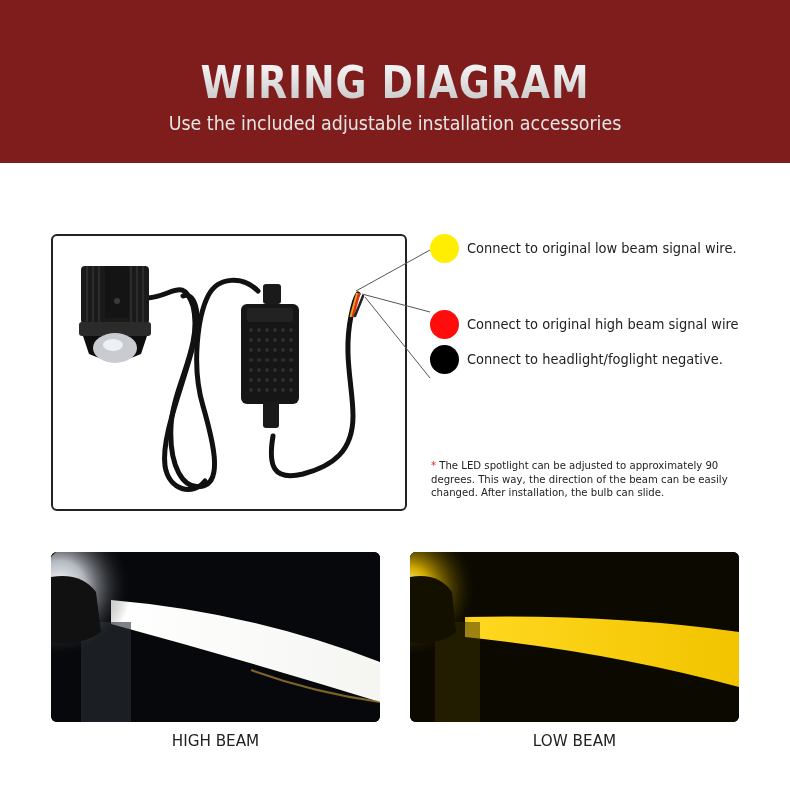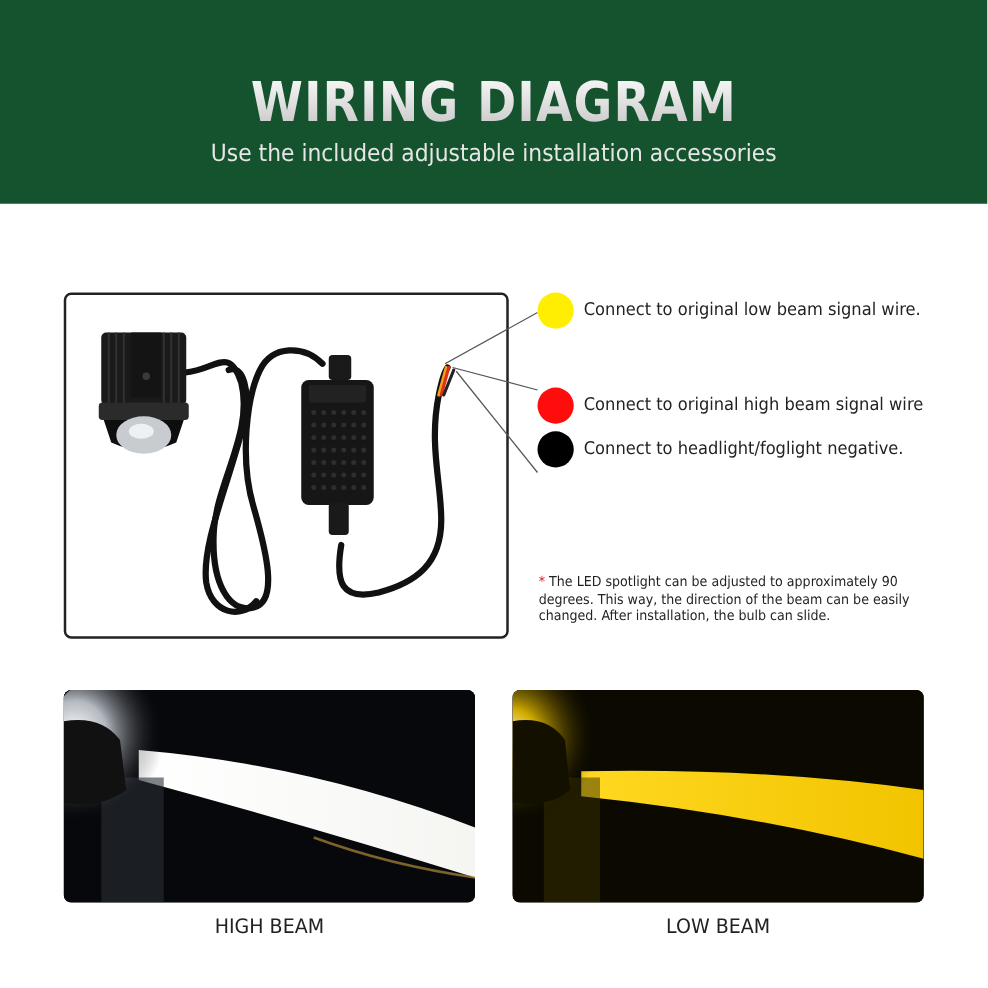--- a/index.html
+++ b/index.html
@@ -1,21 +1,21 @@
 <!DOCTYPE html>
 <html><head>
 <meta charset="utf-8">
 <style>
   * { box-sizing: border-box; margin: 0; padding: 0; }
   html, body { width: 790px; height: 790px; background: #ffffff; overflow: hidden; }
   body { position: relative; font-family: "DejaVu Sans", sans-serif; }
 
   .header {
     position: absolute; left: 0; top: 0; width: 790px; height: 163px;
-    background: #14532d; text-align: center; padding-left: 24px;
+    background: #7f1d1d; text-align: center; padding-left: 24px;
   }
   .header-title {
     position: absolute; left: 0; right: 0; top: 55px;
     font-family: "DejaVu Sans", sans-serif; font-weight: bold;
     font-size: 44px; letter-spacing: 1px; line-height: 56px;
     color: #ececec;
     background: linear-gradient(180deg, #ffffff 0%, #dcdcdc 55%, #bdbdbd 100%);
     -webkit-background-clip: text; background-clip: text;
     -webkit-text-fill-color: transparent;
     transform: scaleX(0.86);

